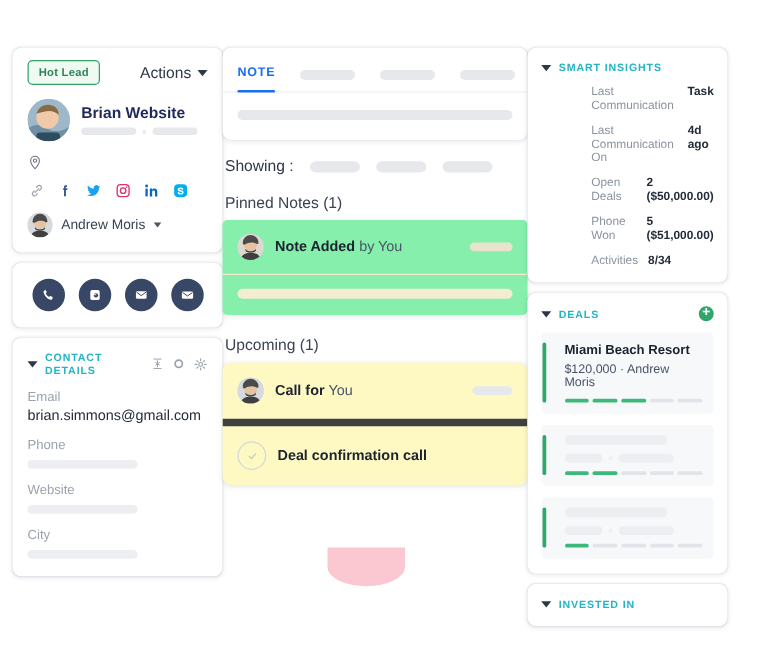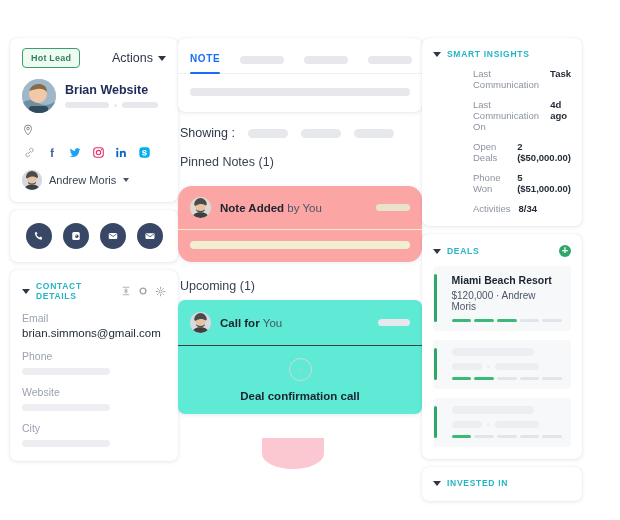--- a/index.html
+++ b/index.html
@@ -118,34 +118,33 @@
   .tab-active .tab-lbl{ font-size:10px; font-weight:bold; color:#1a6ef5; letter-spacing:.6px; }
   .tab-active:after{
     content:"";position:absolute;left:0;right:0;bottom:-1px;height:2.5px;
     background:#1a6ef5;border-radius:2px;
   }
   .note-input{ padding:14px 12px 16px; }
   .showing{ display:flex; align-items:center; gap:13px; margin-top:14px; padding-left:2px; }
   .showing-lbl{ font-size:12.5px; color:#2d3748; }
   .group-title{ font-size:12.5px; color:#3a4353; margin:15px 0 7px 2px; }
   .pinned{
-    background:#fca5a5;
-    border-radius:14px;
+    background:#86efac;
+    border-radius:4px;
     box-shadow:0 1px 4px rgba(24,39,75,.09);
     overflow:hidden;
-    margin-top:10px;
   }
   .pin-row{ display:flex; align-items:center; gap:9px; padding:11px 12px; }
   .pin-row .avatar{ width:21px;height:21px; }
   .pin-title{ font-size:11.5px; color:#1b2330; font-weight:bold; }
   .pin-title .light{ font-weight:normal; color:#4a5568; }
   .pin-body{ border-top:1px solid #f3ecd0; padding:11px 12px 13px; }
-  .upc-card{ border-radius:7px; background:#5eead4; box-shadow:0 1px 4px rgba(24,39,75,.10); overflow:hidden; }
+  .upc-card{ border-radius:7px; background:#fef9c3; box-shadow:0 1px 4px rgba(24,39,75,.10); overflow:hidden; }
   .upc-row{ display:flex; align-items:center; gap:9px; padding:12px 12px; }
-  .upc-row + .upc-row{ border-top:1px solid #404040;flex-direction:column; }
+  .upc-row + .upc-row{ border-top:6px solid #404040; }
   .upc-row .avatar{ width:21px;height:21px; }
   .upc-txt{ font-size:11.5px; color:#1b2330; font-weight:bold; }
   .upc-txt .light{ font-weight:normal; color:#4a5568; }
   .check-ring{
     width:21px;height:21px;border-radius:50%;
     border:1.3px solid #d3d7de;
     display:flex;align-items:center;justify-content:center;flex:none;
   }
 
   

